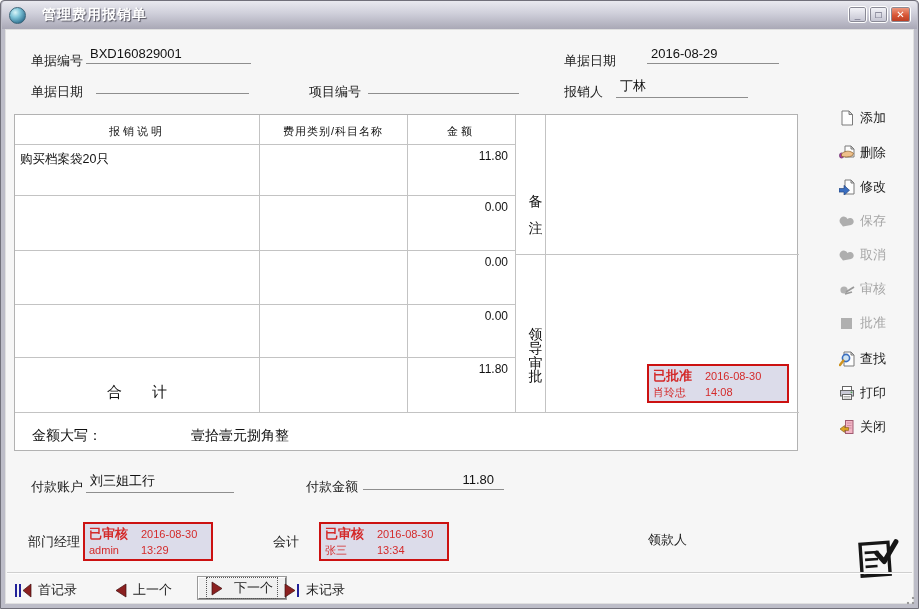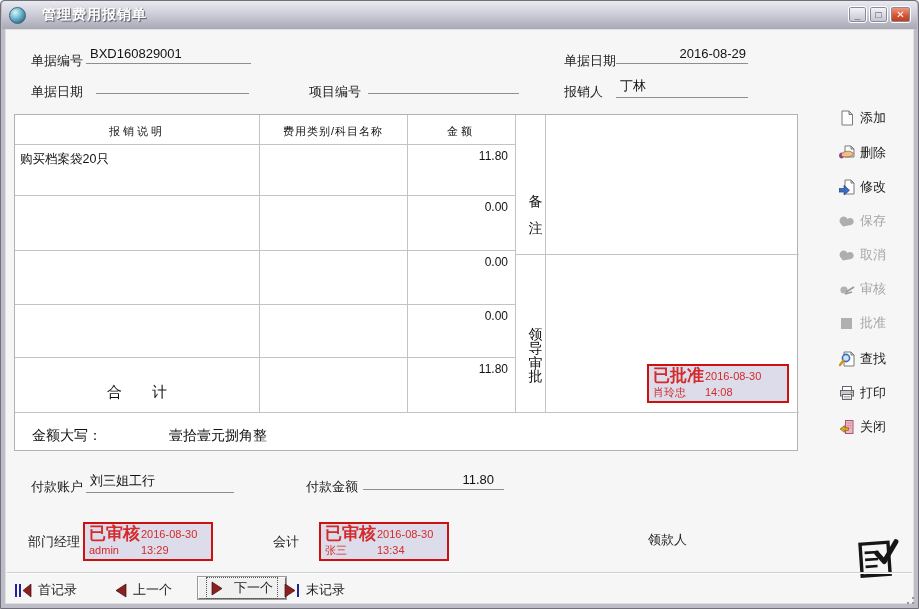--- a/index.html
+++ b/index.html
@@ -37,21 +37,21 @@
   .desc { position:absolute; left:5px; width:234px; font-size:12.5px; color:#111; }
   .amt { position:absolute; left:393px; width:100px; text-align:right; font-size:12px; color:#111; }
   .vertlbl { position:absolute; left:500px; width:30px; display:flex; justify-content:center;
     writing-mode:vertical-rl; text-orientation:upright; font-size:14px; color:#111; }
   .totallbl { position:absolute; left:0; width:244px; text-align:center; font-size:15px; color:#111; }
   .words { position:absolute; top:312px; font-size:14px; color:#111; }
   
   .stamp { position:absolute; border:2px solid #cc1111; background:#dcdcea; color:#d42a2a;
     font-size:11px; padding:2px 4px 1px 4px; line-height:16px; white-space:nowrap; }
   .stamp .row { display:flex; gap:8px; }
-  .stamp .status { font-weight:bold; font-size:17px; width:44px; }
+  .stamp .status { font-weight:bold; font-size:13px; width:44px; }
   .stamp .nm { width:44px; }
   
   .abtn { position:absolute; left:838px; width:74px; height:26px; display:flex;
     align-items:center; gap:5px; cursor:default; }
   .abtn .albl { font-size:13px; color:#1c1c1c; }
   .abtn.disabled .albl { color:#a6a6a6; }
   .abtn svg { flex:0 0 auto; }
   
   .navline { position:absolute; left:6px; right:6px; top:571px;
     border-top:1px solid #cfcfcf; border-bottom:1px solid #fdfdfd; }
@@ -95,21 +95,21 @@
   <div class="abs ufield" style="left:95px; top:76px; width:153px;">
     <span class="val"></span>
     </div>
 
   <div class="abs lbl" style="left:308px; top:82px;">项目编号</div>
   <div class="abs ufield" style="left:367px; top:76px; width:151px;">
     <span class="val"></span>
     </div>
 
   <div class="abs lbl" style="left:563px; top:51px;">单据日期</div>
-  <div class="abs ufield" style="left:615px; top:45px; width:132px;text-align:right;">
+  <div class="abs ufield" style="left:646px; top:45px; width:132px;">
     <span class="val">2016-08-29</span>
     </div>
 
   <div class="abs lbl" style="left:563px; top:82px;">报销人</div>
   <div class="abs ufield" style="left:615px; top:76px; width:132px;">
     <span class="val">丁林</span>
     </div>
 
   <div class="tbl">
 
@@ -153,21 +153,21 @@
           <span class="status">已批准</span>
           <span>2016-08-30</span>
         </div>
       <div class="row">
           <span class="nm">肖玲忠</span>
           <span>14:08</span>
         </div>
     </div>
 
     <div class="words" style="left:17px;">金额大写：</div>
-    <div class="words" style="left:154px;text-align:center;">壹拾壹元捌角整</div>
+    <div class="words" style="left:176px;text-align:center;">壹拾壹元捌角整</div>
   </div>
 
   <div class="abs lbl" style="left:30px; top:477px;">付款账户</div>
   <div class="abs ufield" style="left:85px; top:471px; width:148px;">
     <span class="val">刘三姐工行</span>
     </div>
   <div class="abs lbl" style="left:305px; top:477px;">付款金额</div>
   <div class="abs ufield" style="left:362px; top:471px; width:141px;">
     <span class="val" style="text-align:right; padding-right:10px;">11.80</span>
     </div>

